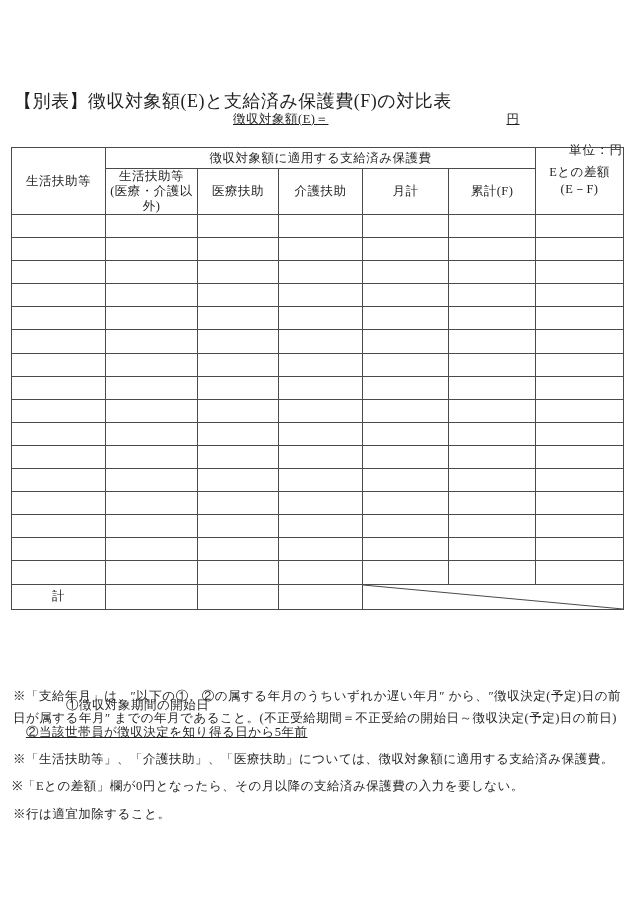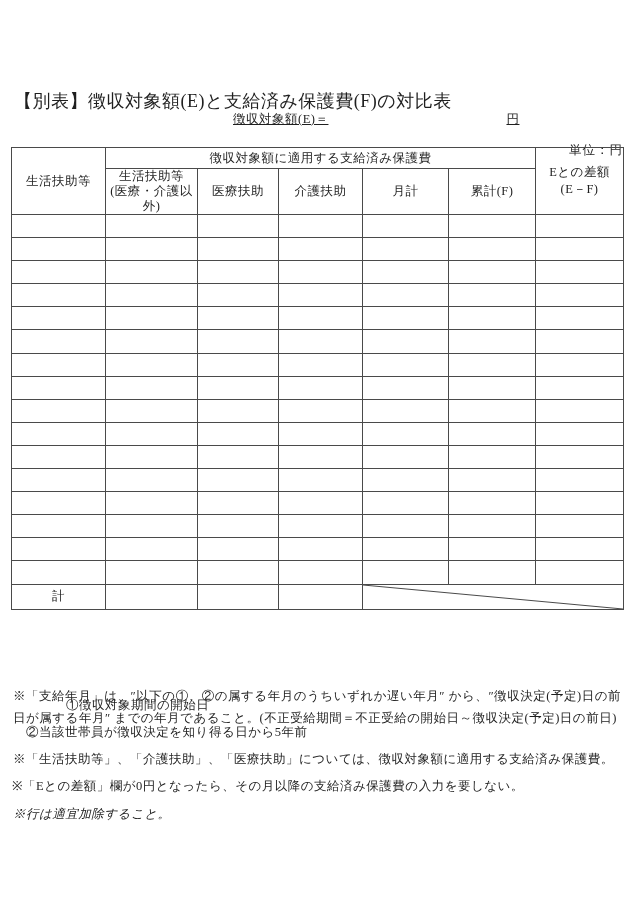--- a/index.html
+++ b/index.html
@@ -38,24 +38,24 @@
 
   td.tot-label { border:2px solid #222; border-right:1px solid #4a4a4a; }
   td.tot-mid   { border-top:2px solid #222; border-bottom:2px solid #222; }
   td.tot-last  { border-top:2px solid #222; border-bottom:2px solid #222; border-right:2px solid #222; }
   td.diag { padding:0; position:relative; }
   td.diag svg { position:absolute; left:0; top:0; width:100%; height:100%; display:block; }
 
   .notes div { position:absolute; font-size:12.5px; letter-spacing:0.5px; line-height:22px; }
   .note-0 { left:13px; top:685px; width:608px; text-align:justify; }
   .note-1 { left:26px; top:694px;margin-left:40px; }
-  .note-2 { left:26px; top:721px; }
+  .note-2 { left:26px; top:721px;text-decoration:underline; }
   .note-3 { left:13px; top:748px; }
   .note-4 { left:12px; top:775px; }
-  .note-5 { left:13px; top:803px;font-style:italic; }
+  .note-5 { left:13px; top:803px; }
 </style>
 </head>
 <body>
 
 <div class="abs title">【別表】徴収対象額(E)と支給済み保護費(F)の対比表</div>
 
 <div class="abs target-line"><span>徴収対象額(E)＝</span><span class="target-blank"></span><span>円</span></div>
 
 <div class="abs unit-note">単位：円</div>
 

